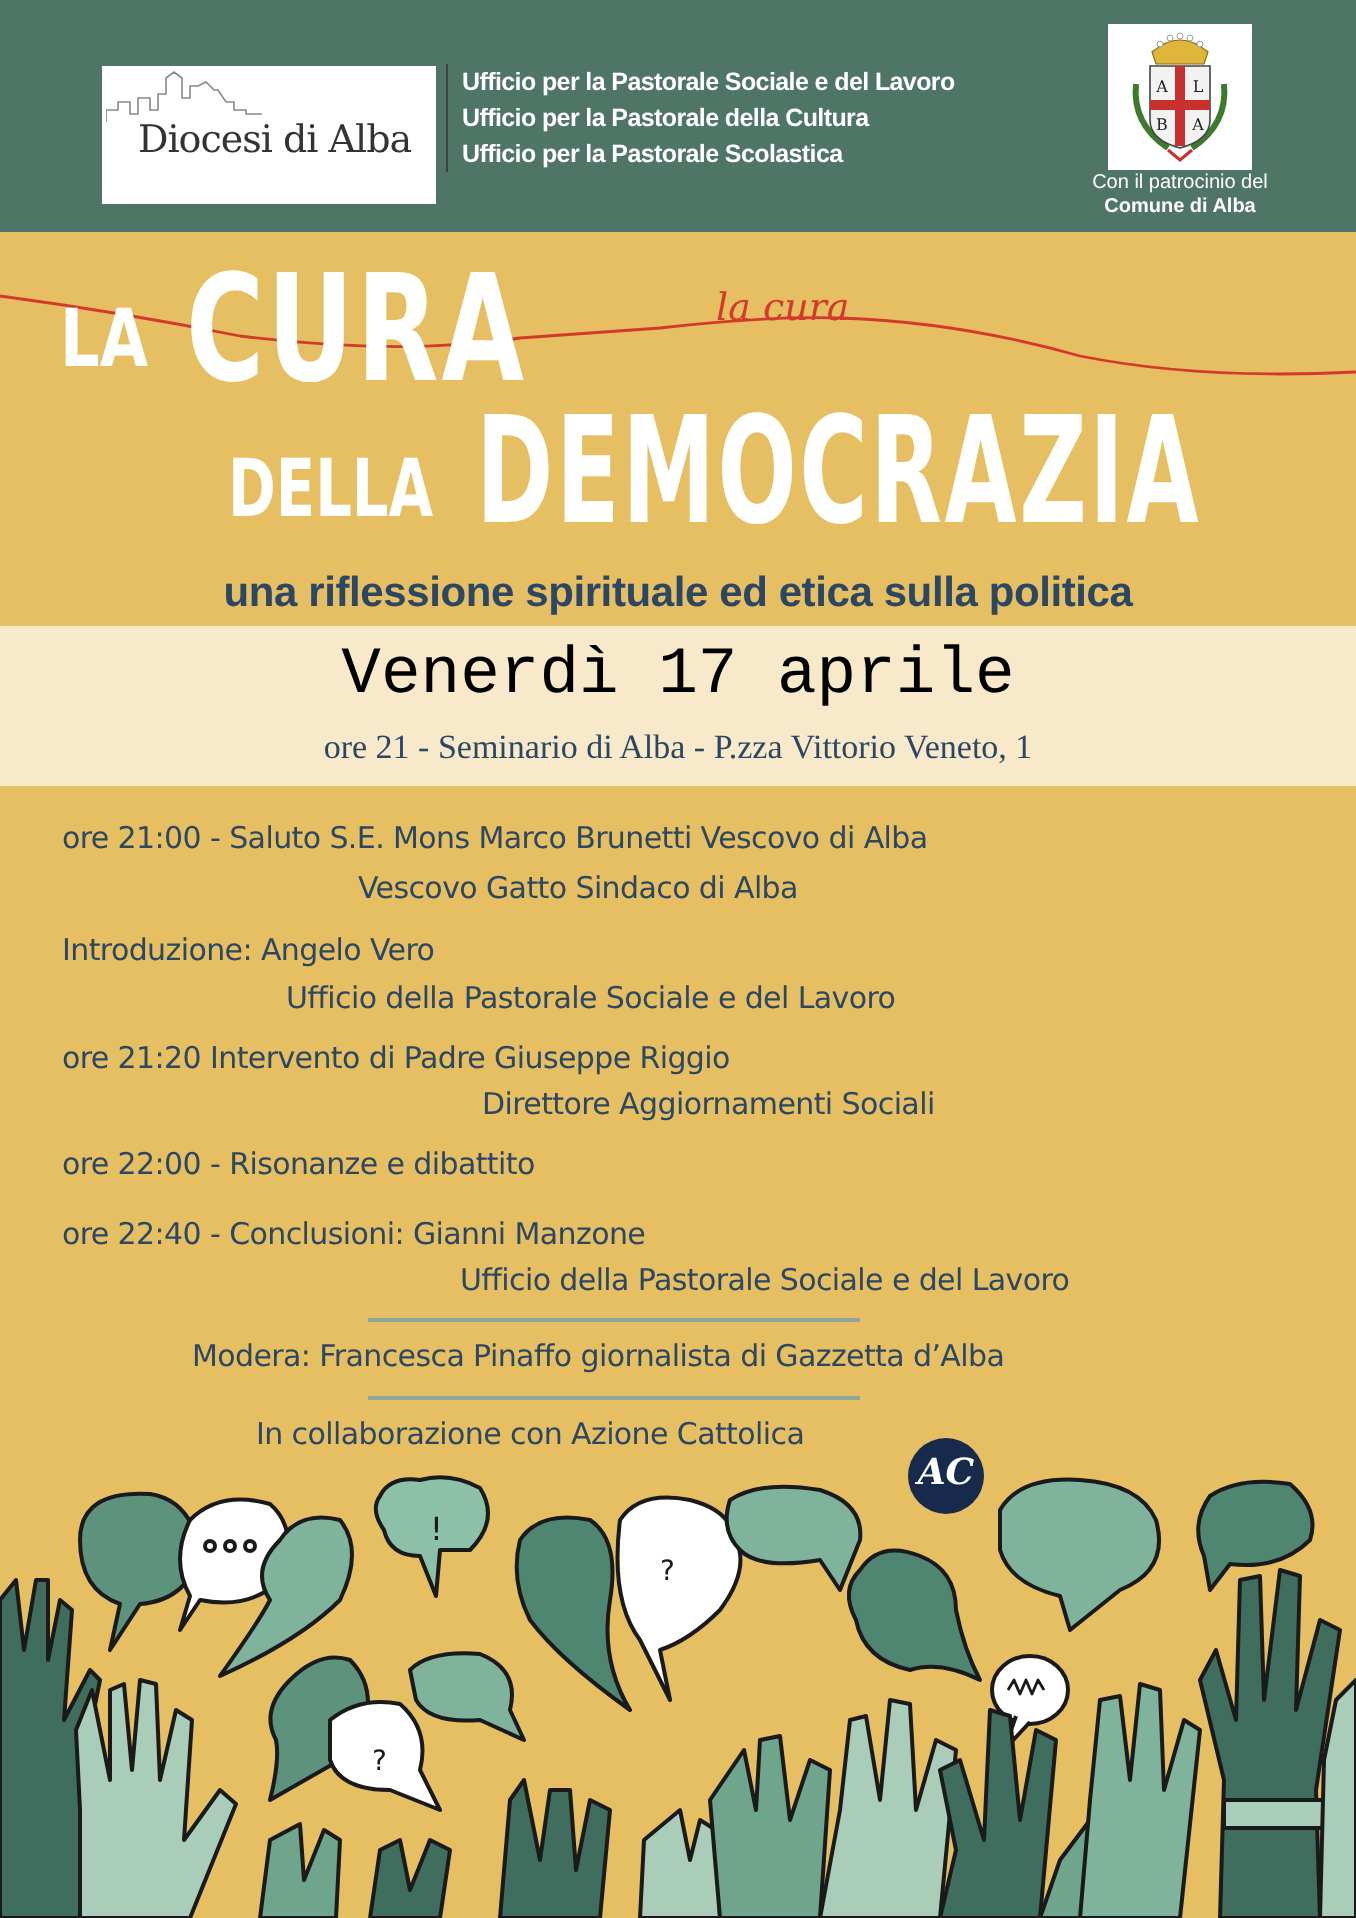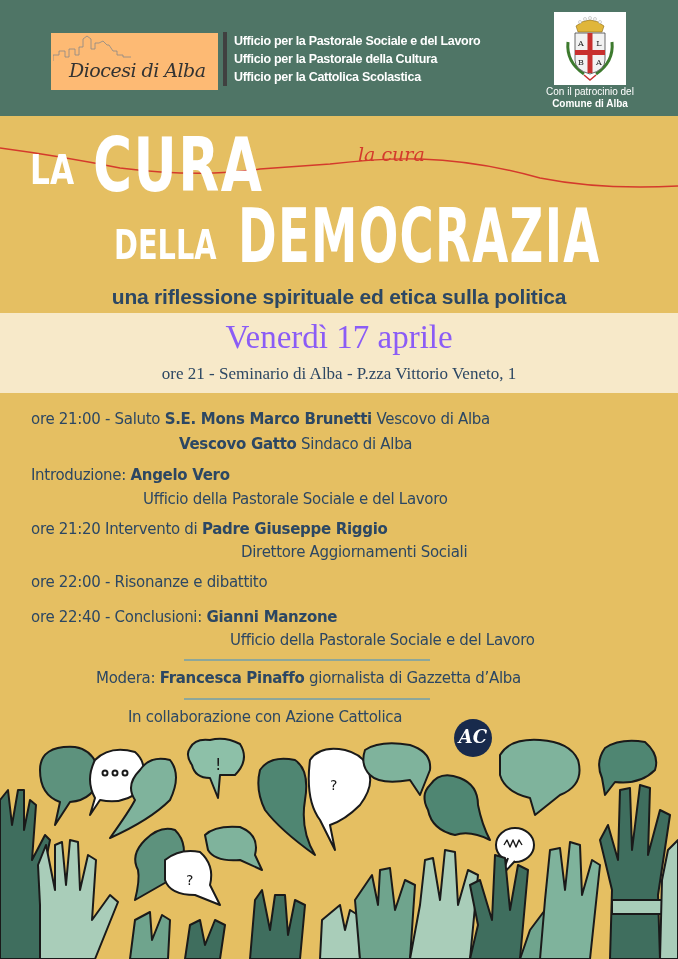--- a/index.html
+++ b/index.html
@@ -9,33 +9,32 @@
     font-family: "Liberation Sans", sans-serif;
     position: relative;
     color: #2c4763;
   }
   
   .header {
     position: absolute; left: 0; top: 0; width: 678px; height: 116px;
     background: #4f7566;
   }
   .diocese-logo {
-    position: absolute; left: 51px; top: 33px; width: 167px; height: 57px;
-    background: #fdba74;
-    font-style: italic;
+    position: absolute; left: 51px; top: 33px; width: 167px; height: 69px;
+    background: #ffffff;
   }
   .diocese-logo svg { position: absolute; left: 2px; top: 2px; }
   .diocese-name {
     position: absolute; left: 18px; top: 26px;
     font-family: "DejaVu Serif", serif; font-size: 19px; color: #333;
     letter-spacing: -0.5px; white-space: nowrap;
   }
   .offices {
     position: absolute; left: 223px; top: 32px;
-    border-left: 4px solid #404040; padding-left: 7px;
+    border-left: 1px solid #404040; padding-left: 7px;
     color: #ffffff; font-size: 12.5px; font-weight: bold; line-height: 18px;
     letter-spacing: -0.3px;
   }
   .crest-box {
     position: absolute; left: 554px; top: 12px; width: 72px; height: 73px;
     background: #ffffff;
   }
   .crest-box svg { position: absolute; left: 0; top: 0; }
   .patronage {
     position: absolute; left: 520px; top: 86px; width: 140px;
@@ -79,31 +78,31 @@
     font-size: 21px; font-weight: bold; color: #2c4763; letter-spacing: -0.2px;
   }
 
   
   .date-band {
     position: absolute; left: 0; top: 313px; width: 678px; height: 80px;
     background: #f7e9c9;
   }
   .date-main {
     position: absolute; left: 0; width: 678px; top: 6px; text-align: center;
-    font-family: Liberation Serif, serif; font-size: 33px; color: #8b5cf6;
+    font-family: Liberation Mono, monospace; font-size: 33px; color: #000000;
   }
   .date-sub {
     position: absolute; left: 0; width: 678px; top: 51px; text-align: center;
     font-family: Liberation Serif, serif; font-size: 17px; color: #2c4763;
   }
 
   
   .prog { position: absolute; left: 31px; font-family: "DejaVu Sans", sans-serif;
     font-size: 15px; color: #2c4763; white-space: nowrap; letter-spacing: -0.3px; }
-  .prog b { font-weight: bold; }
+  .prog b { font-weight: normal; }
 
   .divider { position: absolute; height: 2px; background: #8da79a; }
 
   .ac-logo {
     position: absolute; left: 454px; top: 691px; width: 38px; height: 38px;
     border-radius: 50%; background: #182a4c;
     color: #fff; font-family: "DejaVu Serif", serif; font-style: italic;
     font-size: 18px; font-weight: bold; text-align: center; line-height: 36px; margin-top: 28px;
   }
 
@@ -117,21 +116,21 @@
   <div class="diocese-logo">
     <svg width="110" height="30" viewBox="0 0 110 30">
       <polyline fill="none" stroke="#888" stroke-width="0.8" points="0,26 0,20 6,20 6,16 12,16 12,22 16,22 16,14 22,14 22,20 26,20 26,12 30,12 30,4 34,1 38,4 38,14 42,14 42,8 46,8 50,6 54,10 56,10 60,16 64,16 64,20 70,20 70,22 78,22"></polyline>
     </svg>
     <span class="diocese-name">Diocesi di Alba</span>
   </div>
 
   <div class="offices">
     <div>Ufficio per la Pastorale Sociale e del Lavoro</div>
     <div>Ufficio per la Pastorale della Cultura</div>
-    <div>Ufficio per la Cattolica Scolastica</div>
+    <div>Ufficio per la Pastorale Scolastica</div>
   </div>
 
   <div class="crest-box">
     <svg width="72" height="73" viewBox="0 0 72 73">
 
       <path d="M22 14 Q36 2 50 14 L48 20 L24 20 Z" fill="#e0b63a" stroke="#8a6a1a" stroke-width="0.6"></path>
       <circle cx="26" cy="10" r="1.5" fill="#fff" stroke="#888" stroke-width="0.4"></circle>
       <circle cx="31" cy="7" r="1.5" fill="#fff" stroke="#888" stroke-width="0.4"></circle>
       <circle cx="36" cy="6" r="1.5" fill="#fff" stroke="#888" stroke-width="0.4"></circle>
       <circle cx="41" cy="7" r="1.5" fill="#fff" stroke="#888" stroke-width="0.4"></circle>

